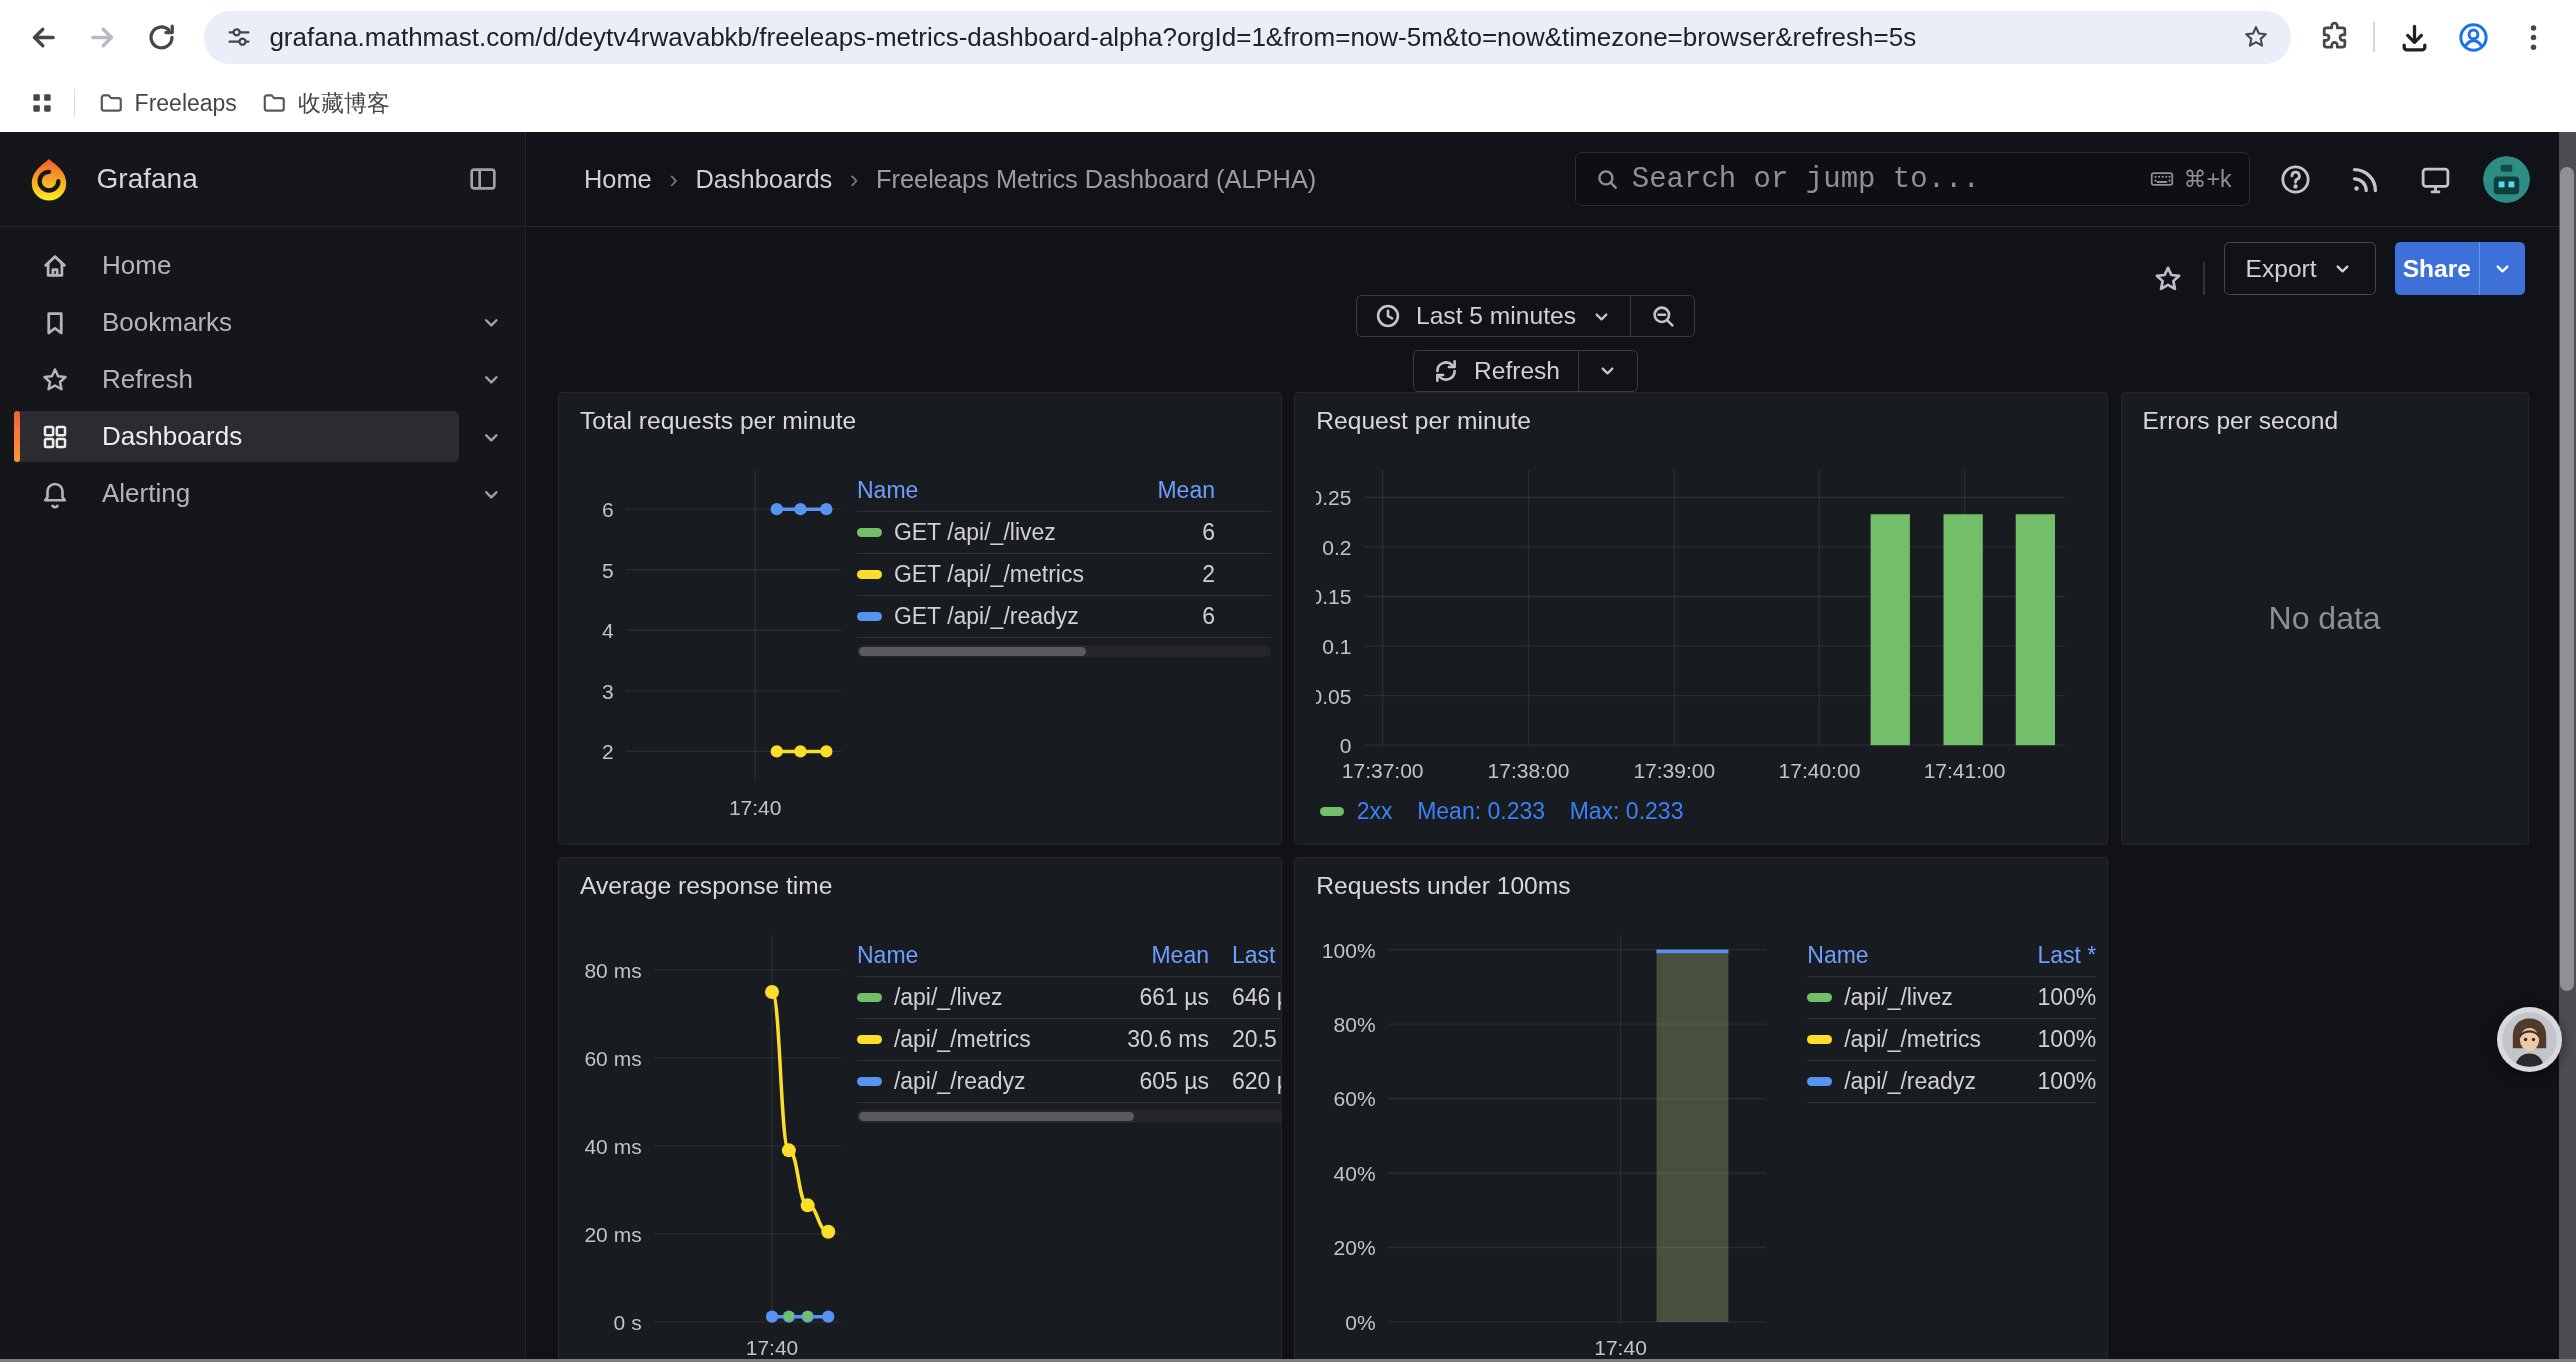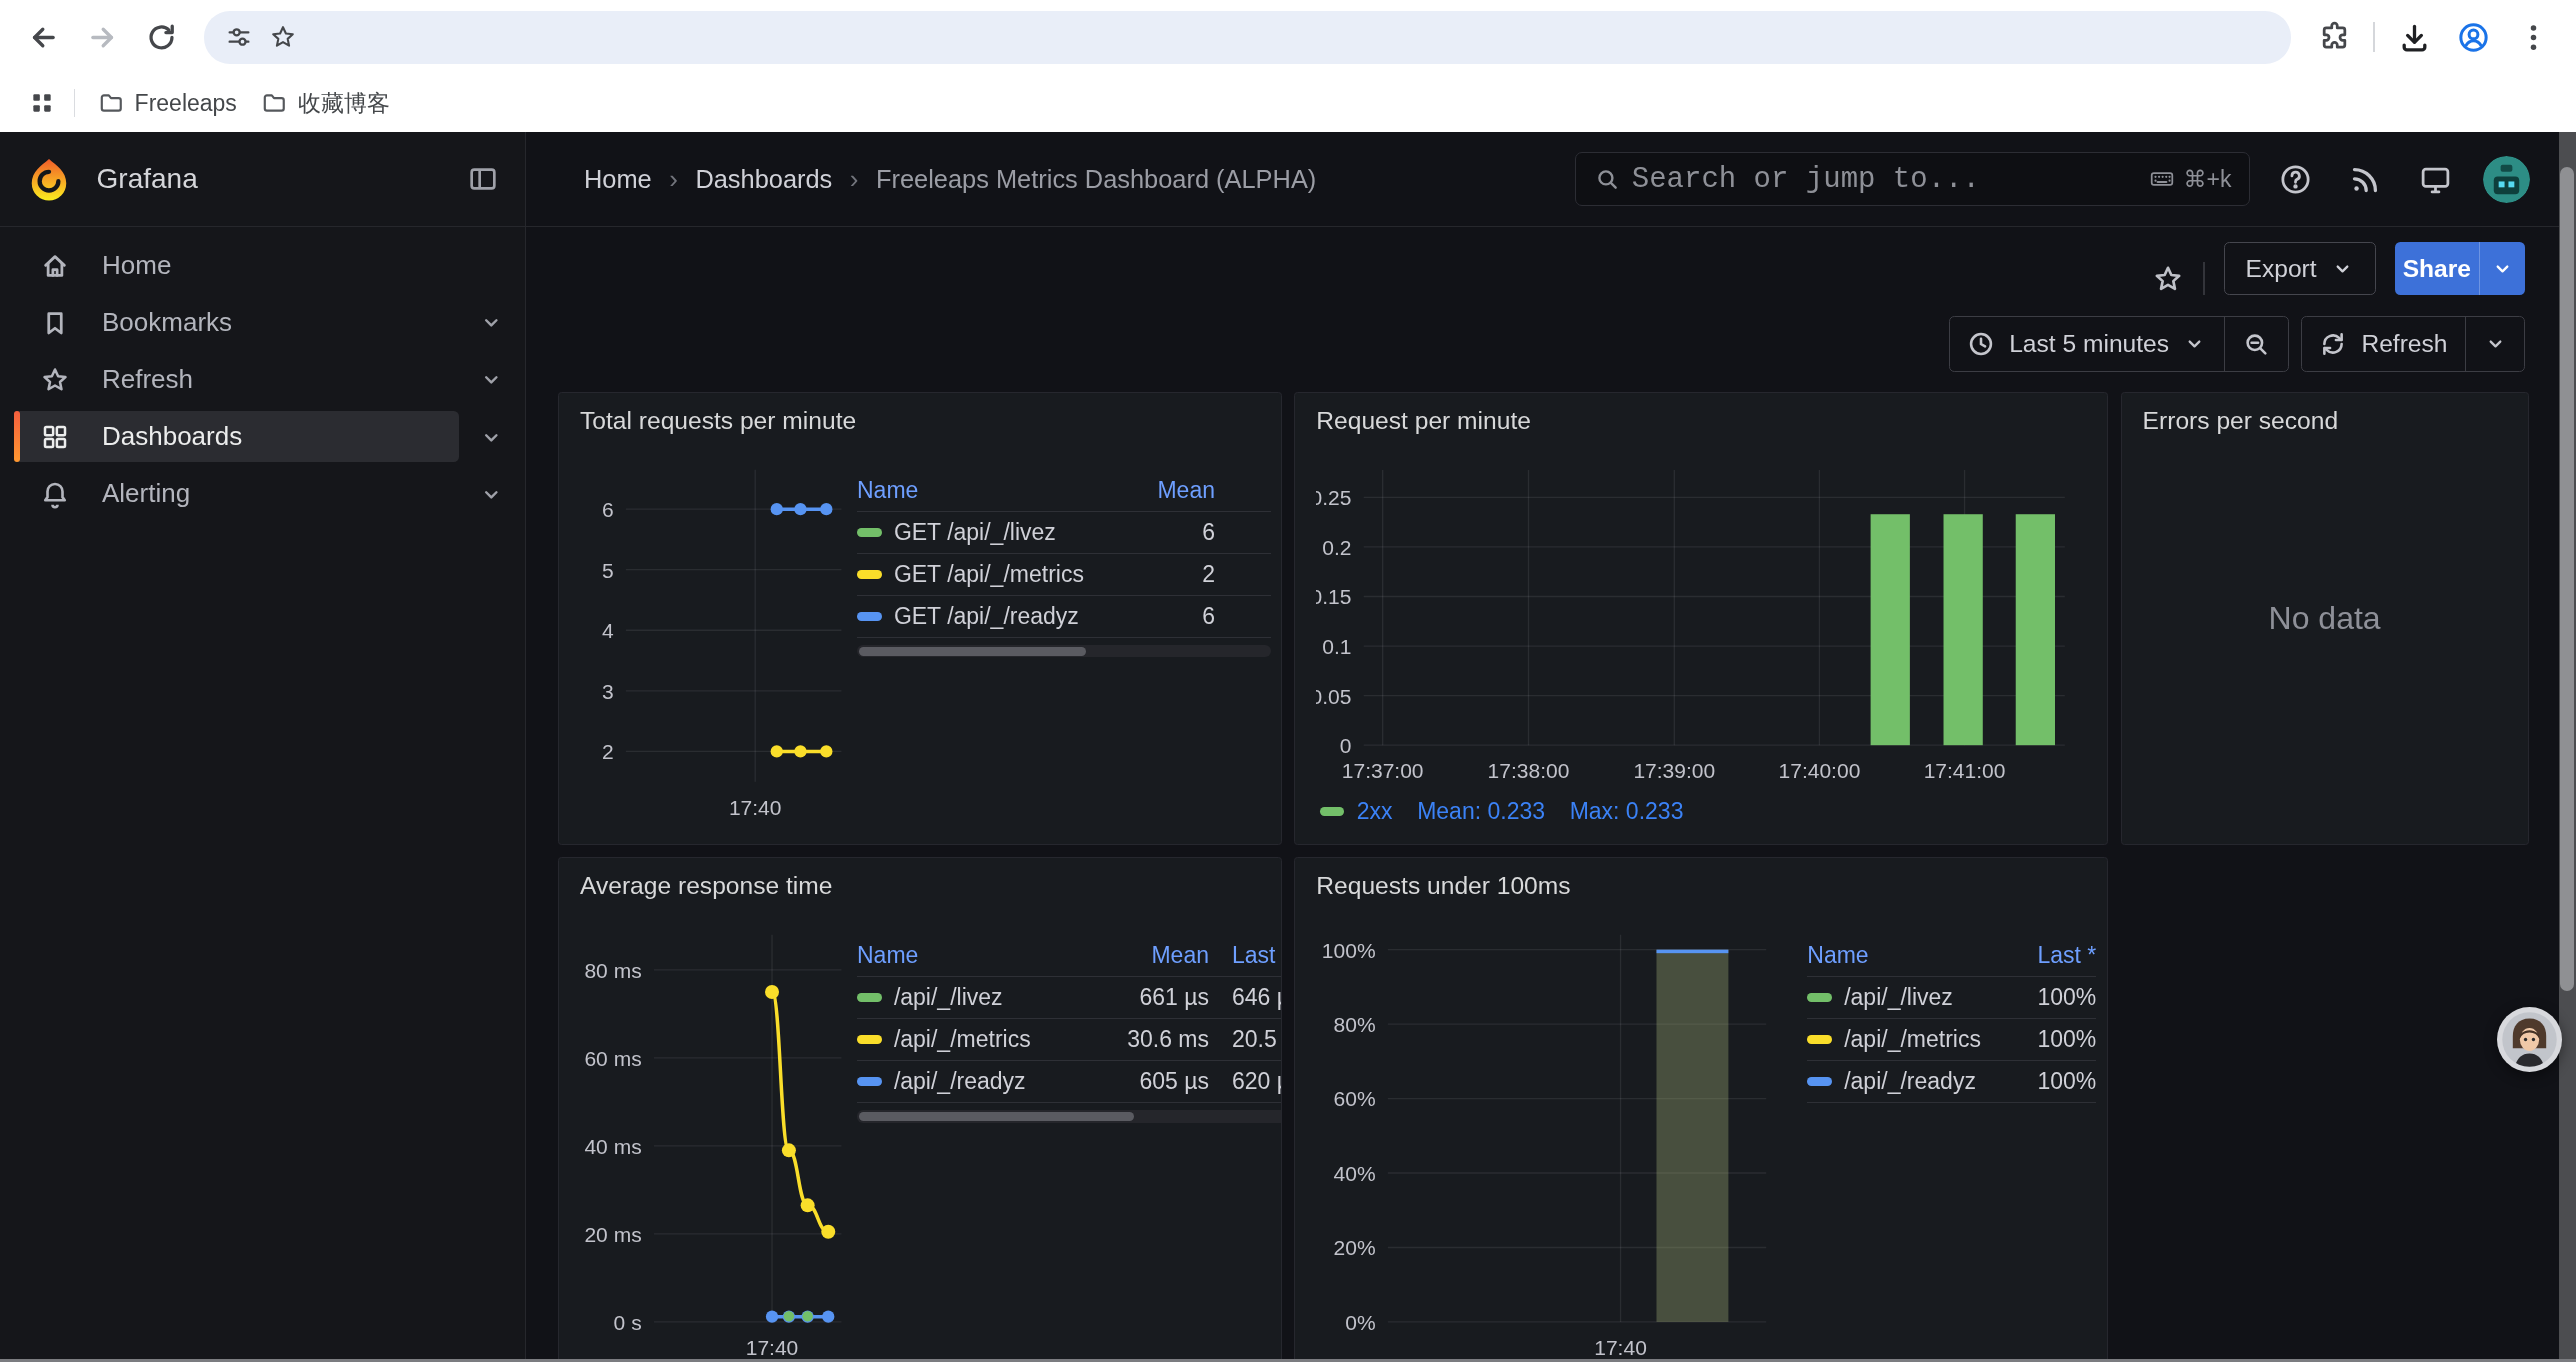--- a/index.html
+++ b/index.html
@@ -72,21 +72,21 @@
   .btn-secondary { height:53px; border:0.9px solid #45464e; border-radius:5.3px; background:transparent;
     color:#d0d1d8; font-size:24.6px; padding:0 21px; display:flex; align-items:center; gap:14px; }
   .btn-secondary svg, .seg svg.chev { width:23px; height:23px; }
   .share-group { display:flex; height:53px; }
   .btn-primary { background:#3d71d9; color:#fff; font-size:24.6px; font-weight:700; border:none;
     border-radius:5.3px 0 0 5.3px; padding:0 8px; display:flex; align-items:center; }
   .btn-primary-chev { background:#3d71d9; color:#fff; border:none; border-left:0.9px solid rgba(255,255,255,.25);
     border-radius:0 5.3px 5.3px 0; width:46px; display:flex; align-items:center; justify-content:center; }
   .btn-primary-chev svg { width:23px; height:23px; }
 
-  .time-row { height:97px; display:flex; align-items:center; justify-content:flex-end; padding-right:51px; gap:12.3px; }
+  .time-row { height:97px; display:flex; align-items:center; justify-content:flex-end; padding-right:51px; gap:12.3px;flex-direction:column; }
   .ctl-group { display:flex; height:56px; border:0.9px solid #3c3d44; border-radius:5.3px; align-items:stretch; }
   .seg { display:flex; align-items:center; gap:14px; padding:0 17.5px; color:#d0d1d8; font-size:24.6px;
     background:none; border:none; }
   .seg + .seg { border-left:0.9px solid #3c3d44; }
   .seg svg { width:28px; height:28px; color:#c4c5cc; }
 
   
   .dash-grid { padding-left:32px; display:grid; grid-template-columns:724px 814px 408px;
     grid-template-rows:453px 561px; gap:12.3px; }
   .panel { position:relative; background:#181b1f; border:0.9px solid #26272e; border-radius:3.5px; overflow:hidden; }
@@ -144,20 +144,21 @@
       </svg>
   </button>
   <div class="omnibox">
     <span class="o-icon">
       <svg viewBox="0 0 24 24" fill="none" stroke="currentColor" stroke-width="2" stroke-linecap="round">
           <path d="M4 8h16M4 16h16"></path>
           <circle cx="10" cy="8" r="2.6" fill="#e9eef8"></circle>
           <circle cx="15" cy="16" r="2.6" fill="#e9eef8"></circle>
         </svg>
     </span>
+    <span class="url">grafana.mathmast.com/d/deytv4rwavabkb/freeleaps-metrics-dashboard-alpha?orgId=1&amp;from=now-5m&amp;to=now&amp;timezone=browser&amp;refresh=5s</span>
     <span class="o-icon">
       <svg viewBox="0 0 24 24" fill="none" stroke="currentColor" stroke-width="1.8" stroke-linejoin="round">
           <path d="M12 3.6l2.5 5.4 5.9.6-4.4 4 1.2 5.8-5.2-3-5.2 3 1.2-5.8-4.4-4 5.9-.6z"></path>
         </svg>
     </span>
   </div>
   <button class="tb-btn">
     <svg viewBox="0 0 24 24" fill="none" stroke="currentColor" stroke-width="2" stroke-linejoin="round">
         <path d="M10 3.5a2 2 0 0 1 4 0V5h4a1.5 1.5 0 0 1 1.5 1.5V10h-1.5a2 2 0 0 0 0 4H19.5v3.5A1.5 1.5 0 0 1 18 19h-4v-1.5a2 2 0 0 0-4 0V19H6a1.5 1.5 0 0 1-1.5-1.5V14H6a2 2 0 0 0 0-4H4.5V6.5A1.5 1.5 0 0 1 6 5h4V3.5z"></path>
       </svg>

